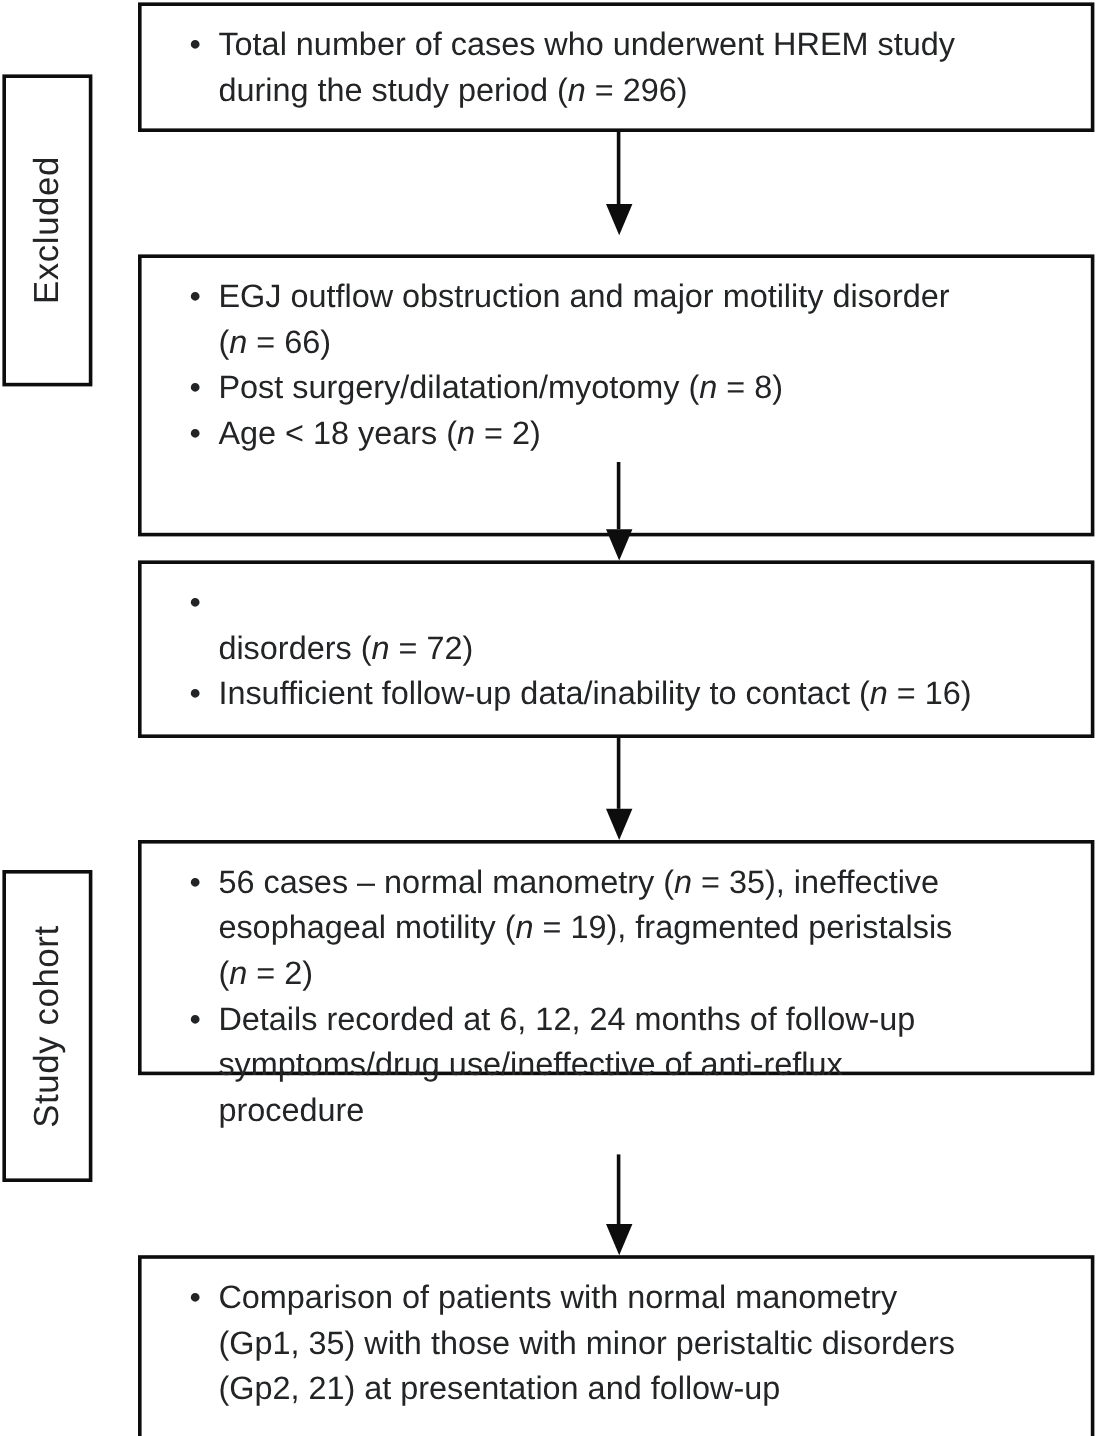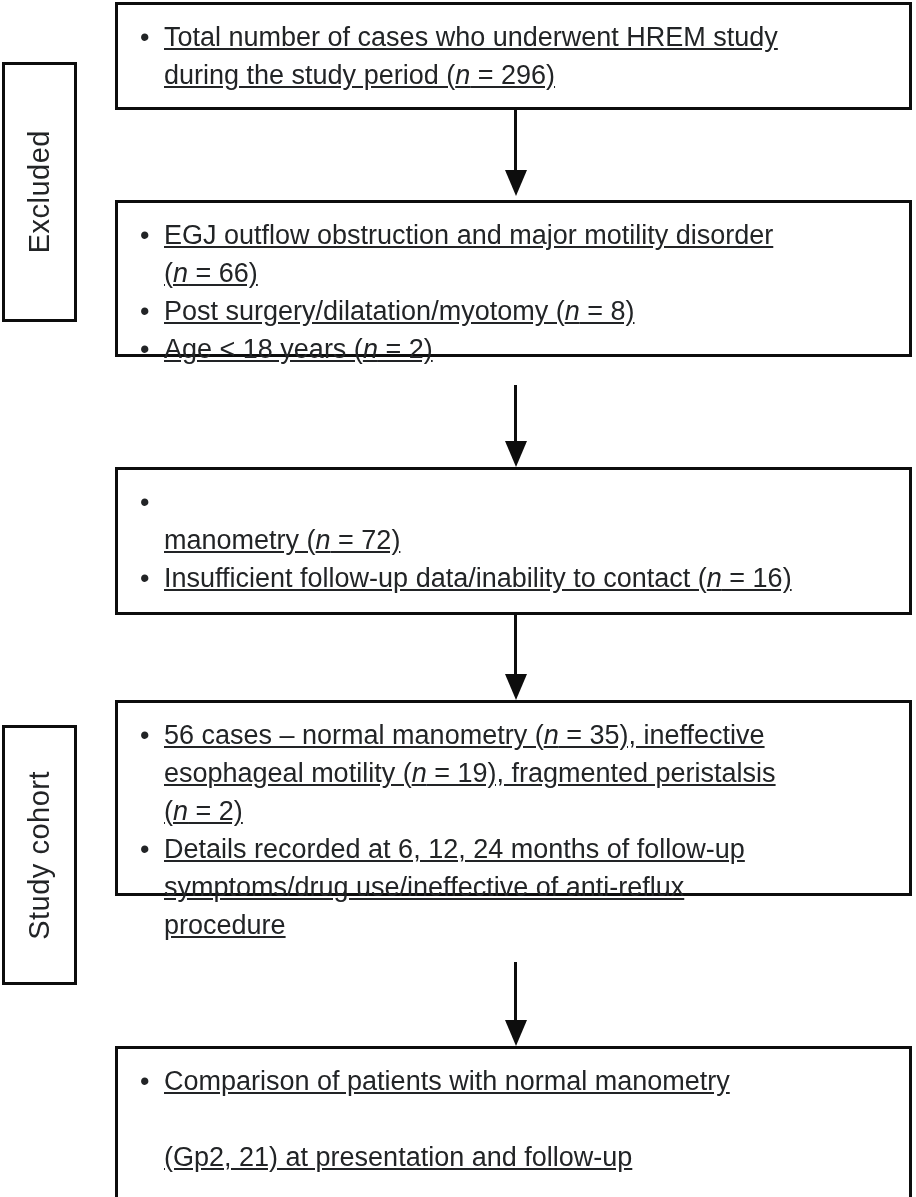--- a/index.html
+++ b/index.html
@@ -16,24 +16,23 @@
     position: absolute;
     left: 115px;
     width: 797px;
     border: 3px solid #0d0d0d;
     background: #ffffff;
     box-sizing: border-box;
   }
   .flow-box ul {
     list-style: none;
     margin: 0;
-    padding: 13px 8px 0 22px;
+    padding: 13px 8px 0 40px;
     font-size: 27px;
     line-height: 38px;
-    text-decoration: underline;
   }
   .flow-box li {
     position: relative;
     padding-left: 24px;
   }
   .flow-box li::before {
     content: "\2022";
     position: absolute;
     left: 0;
     top: 0;
@@ -92,45 +91,45 @@
   <div class="side-box" style="top:725px;">
     <span class="vlabel">Study cohort</span>
   </div>
 
   <div class="flow-box" style="top:2px;height:108px;">
     <ul>
         <li><span>Total number of cases who underwent HREM study</span><br><span>during the study period (</span><span class="ital">n</span><span> = 296)</span></li>
       </ul>
   </div>
 
-  <div class="flow-box" style="top:200px;height:157px;">
+  <div class="flow-box" style="top:212px;height:235px;">
     <ul>
         <li><span>EGJ outflow obstruction and major motility disorder</span><br><span>(</span><span class="ital">n</span><span> = 66)</span></li>
         <li><span>Post surgery/dilatation/myotomy (</span><span class="ital">n</span><span> = 8)</span></li>
         <li><span>Age &lt; 18 years (</span><span class="ital">n</span><span> = 2)</span></li>
       </ul>
   </div>
 
   <div class="flow-box" style="top:467px;height:148px;">
     <ul>
-        <li><br><span>manometry (</span><span class="ital">n</span><span> = 72)</span></li>
+        <li><br><span>disorders (</span><span class="ital">n</span><span> = 72)</span></li>
         <li><span>Insufficient follow-up data/inability to contact (</span><span class="ital">n</span><span> = 16)</span></li>
       </ul>
   </div>
 
   <div class="flow-box" style="top:700px;height:196px;">
     <ul>
         <li><span>56 cases – normal manometry (</span><span class="ital">n</span><span> = 35), ineffective</span><br><span>esophageal motility (</span><span class="ital">n</span><span> = 19), fragmented peristalsis</span><br><span>(</span><span class="ital">n</span><span> = 2)</span></li>
         <li><span>Details recorded at 6, 12, 24 months of follow-up</span><br><span>symptoms/drug use/ineffective of anti-reflux</span><br><span>procedure</span></li>
       </ul>
   </div>
 
   <div class="flow-box" style="top:1046px;height:158px;">
     <ul>
-        <li><span>Comparison of patients with normal manometry</span><br><br><span>(Gp2, 21) at presentation and follow-up</span></li>
+        <li><span>Comparison of patients with normal manometry</span><br><span>(Gp1, 35) with those with minor peristaltic disorders</span><br><span>(Gp2, 21) at presentation and follow-up</span></li>
       </ul>
   </div>
 
   <div class="down-arrow" style="top:110px;height:86px;">
     <div class="stem"></div>
     <div class="head"></div>
   </div>
   <div class="down-arrow" style="top:385px;height:82px;">
     <div class="stem"></div>
     <div class="head"></div>

